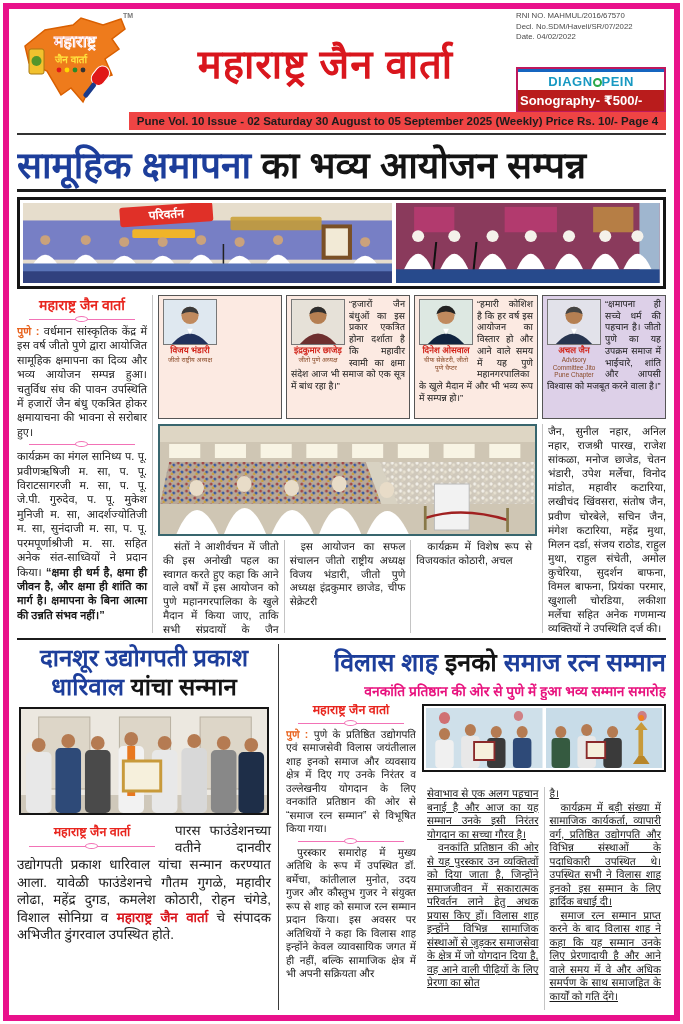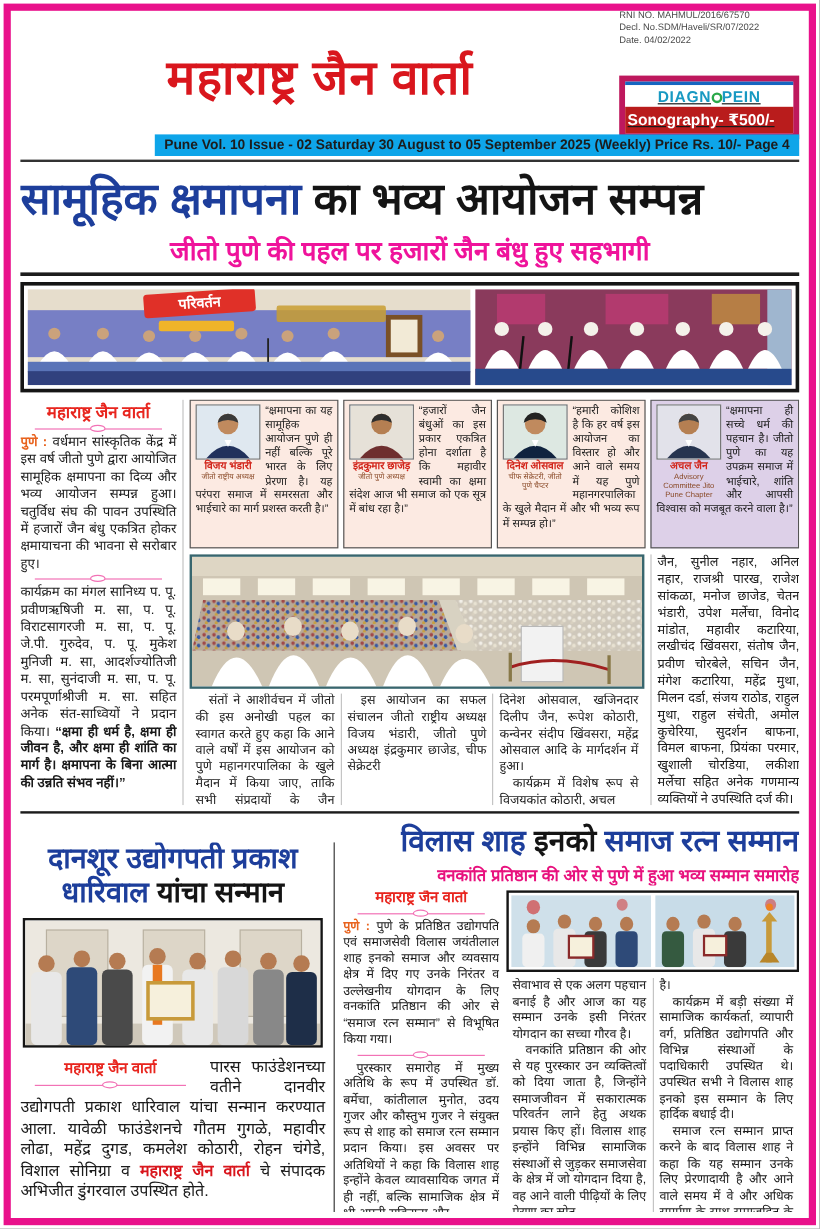--- a/index.html
+++ b/index.html
@@ -13,26 +13,26 @@
   .content { position:absolute; inset:9px; padding:5px 8px; display:flex; flex-direction:column; }
 
   
   .masthead { display:flex; align-items:center; height:96px; }
   .logo-wrap { width:118px; position:relative; }
   .tm { position:absolute; right:2px; top:-2px; font-size:7px; color:#777; font-weight:bold; }
   .mast-mid { flex:1; text-align:center; }
   .np-title { font-size:40px; font-weight:800; color:#d9161d; letter-spacing:1px; white-space:nowrap; }
   .mast-right { width:150px; }
   .reg { font-size:7.8px; color:#4a4a4a; line-height:1.35; }
-  .ad { margin-top:24px; border:5px solid #be185d;text-decoration:underline; }
+  .ad { margin-top:24px; border:2px solid #be185d; }
   .ad-top { height:3px; background:#1565c0; }
   .ad-brand { text-align:center; font-size:13px; font-weight:800; color:#1899c2; letter-spacing:.5px; padding:2px 0 1px; background:#fff; }
   .o-icon { display:inline-block; width:9px; height:9px; border:2.5px solid #2aa84a; border-radius:50%; vertical-align:-1px; }
   .ad-offer { background:#b91c1c; color:#fff; font-weight:800; font-size:13px; text-align:left; padding:3px 2px 3px; }
-  .issue-bar { margin:2px 0 0 112px; background:#0ea5e9; color:#1c1c1c; font-size:11.5px; font-weight:bold; text-align:center; padding:3px 4px; }
+  .issue-bar { margin:2px 0 0 112px; background:#ef4444; color:#1c1c1c; font-size:11.5px; font-weight:bold; text-align:center; padding:3px 4px; }
   .rule-thin { border-top:2px solid #333; margin-top:3px; }
 
   
   .headline { text-align:left; font-size:37px; font-weight:800; margin-top:3px; white-space:nowrap; overflow:hidden; }
   .hl-blue { color:#1d3e9b; } .hl-dark { color:#141414; }
   .subheadline { text-align:center; color:#ef139b; font-size:22px; font-weight:800; margin:4px 0 4px; white-space:nowrap; overflow:hidden; }
   .rule-thick { border-top:3px solid #1c1c1c; }
 
   
   .photo-strip { border:3px solid #151515; padding:3px; display:flex; gap:4px; height:92px; margin-top:5px; background:#fff; }
@@ -62,67 +62,84 @@
   .s1-midleft { flex:1; display:flex; flex-direction:column; min-width:0; }
   .hall-photo { border:2px solid #38666e; height:112px; overflow:hidden; }
   .threecols { display:flex; flex:1; margin-top:4px; min-height:0; }
   .tcol { flex:1; padding:0 5px; font-size:10.5px; line-height:13.8px; text-align:justify; overflow:hidden; }
   .tcol + .tcol { border-left:1px solid #c4c4c4; }
   .s1-col5 { width:124px; margin-left:5px; border-left:1px solid #c4c4c4; padding-left:5px; font-size:10.6px; line-height:14.1px; text-align:justify; overflow:hidden; }
 
   
   .rule-bottom { border-top:2px solid #1c1c1c; margin-top:5px; }
   .bottom { display:flex; flex:1; margin-top:4px; min-height:0; overflow:hidden; }
-  .story2 { width:262px; padding-right:7px; border-right:1.5px solid #3a3a3a; overflow:hidden;margin-top:20px; }
+  .story2 { width:262px; padding-right:7px; border-right:1.5px solid #3a3a3a; overflow:hidden; }
   .s2-head { text-align:center; font-size:24px; line-height:1.2; font-weight:800; }
   .s2-photo { border:2.5px solid #151515; height:108px; margin:5px 2px 7px; overflow:hidden; }
   .s2-body { font-size:13.4px; line-height:17.4px; text-align:justify; }
   .s2-byline { float:left; width:150px; margin:2px 8px 0 0; }
   .brand-red { color:#d9161d; font-weight:bold; }
   .story3 { flex:1; padding-left:7px; display:flex; flex-direction:column; min-width:0; overflow:hidden;align-items:flex-end; }
   .s3-head { text-align:center; font-size:25px; font-weight:800; white-space:nowrap; overflow:hidden; }
   .s3-sub { text-align:center; color:#e8127e; font-size:13.8px; font-weight:800; margin:3px 0 4px; white-space:nowrap; overflow:hidden; }
   .s3-body { display:flex; flex:1; min-height:0; }
   .s3-col1 { width:130px; font-size:10.4px; line-height:13.5px; text-align:justify; overflow:hidden; }
   .s3-right { flex:1; margin-left:6px; display:flex; flex-direction:column; min-width:0; }
   .s3-photo { border:2px solid #151515; height:68px; display:flex; gap:3px; padding:2px; background:#fff; overflow:hidden; }
   .s3-photo svg { width:50%; height:100%; }
-  .s3-cols { display:flex; flex:1; margin-top:5px; min-height:0; }
+  .s3-cols { display:flex; flex:1; margin-top:15px; min-height:0;text-decoration:underline; }
   .s3-col { flex:1; padding:0 5px; font-size:10.4px; line-height:13.5px; text-align:justify; overflow:hidden; }
   .s3-col + .s3-col { border-left:1px solid #c4c4c4; }
 </style>
 </head>
 <body>
 
 <div class="page">
   <div class="frame"></div>
   <div class="content">
 
     <div class="masthead">
+      <div class="logo-wrap">
+        <span class="tm">TM</span>
+        <svg viewBox="0 0 112 92" width="112" height="92">
+          <path d="M8,32 L28,16 L56,11 L64,4 L86,11 L104,5 L108,15 L95,25 L102,35 L88,45 L95,61 L76,67 L66,88 L54,74 L44,81 L30,57 L12,49 Z" fill="#ee7b1c" stroke="#d95f00" stroke-width="1.5"></path>
+          <rect x="12" y="35" width="15" height="25" rx="2" fill="#f2c12e" stroke="#a87810"></rect>
+          <circle cx="19.5" cy="47" r="5" fill="#2a8a2a" opacity="0.8"></circle>
+          <text x="58" y="33" font-size="16" font-weight="bold" fill="#e01818" stroke="#ffffff" stroke-width="0.5" text-anchor="middle">महाराष्ट्र</text>
+          <text x="54" y="49" font-size="10" font-weight="bold" fill="#ffe23e" text-anchor="middle">जैन वार्ता</text>
+          <circle cx="42" cy="56" r="2.4" fill="#e01818"></circle>
+            <circle cx="50" cy="56" r="2.4" fill="#ffd700"></circle>
+            <circle cx="58" cy="56" r="2.4" fill="#2a8a2a"></circle>
+            <circle cx="66" cy="56" r="2.4" fill="#333"></circle>
+          <g transform="rotate(38 80 66)">
+            <rect x="73" y="50" width="14" height="21" rx="7" fill="#e01818" stroke="#fff" stroke-width="1"></rect>
+            <rect x="78" y="70" width="5" height="17" rx="2" fill="#1a3a8a"></rect>
+          </g>
+        </svg>
+      </div>
       <div class="mast-mid">
         <div class="np-title">महाराष्ट्र जैन वार्ता</div>
       </div>
       <div class="mast-right">
         <div class="reg">
           <div>RNI NO. MAHMUL/2016/67570</div>
           <div>Decl. No.SDM/Haveli/SR/07/2022</div>
           <div>Date. 04/02/2022</div>
         </div>
         <div class="ad">
           <div class="ad-top"></div>
           <div class="ad-brand"><span>DIAGN</span><span class="o-icon"></span><span>PEIN</span></div>
           <div class="ad-offer">Sonography- ₹500/-</div>
         </div>
       </div>
     </div>
     <div class="issue-bar">Pune Vol. 10   Issue - 02 Saturday 30 August to 05 September 2025 (Weekly) Price Rs. 10/-    Page 4</div>
     <div class="rule-thin"></div>
 
     <div class="headline"><span class="hl-blue">सामूहिक क्षमापना</span><span class="hl-dark"> का भव्य आयोजन सम्पन्न</span></div>
-    <div class="subheadline">जीतो पुणे की पहल पर हजारों जैन बंधु हुए सहभागी</div>
     <div class="rule-thick"></div>
 
     <div class="photo-strip">
       <div class="strip-left">
         <svg viewBox="0 0 365 82" preserveAspectRatio="none">
           <rect width="365" height="82" fill="#e6ddcc"></rect>
           <rect y="18" width="365" height="40" fill="#8a7cc0"></rect>
           <rect y="18" width="365" height="40" fill="#5f83cc" opacity="0.45"></rect>
           <rect x="205" y="14" width="90" height="14" rx="2" fill="#c89e30" opacity="0.85"></rect>
           <rect x="295" y="22" width="30" height="36" fill="#7a5026"></rect>
@@ -220,21 +237,20 @@
               <svg viewBox="0 0 54 46">
                   <rect width="54" height="46" fill="#dfe8f0"></rect>
                   <circle cx="27" cy="16" r="9" fill="#c08a5e"></circle>
                   <path d="M27,7 a9,9 0 0 1 9,8 q-9,-5 -18,0 a9,9 0 0 1 9,-8" fill="#3a3a3a"></path>
                   <path d="M8,46 Q27,24 46,46 Z" fill="#21315c"></path>
                   <path d="M24,30 L27,36 L30,30 Z" fill="#fff"></path>
                 </svg>
               <div class="qname">विजय भंडारी</div>
               <div class="qtitle">जीतो राष्ट्रीय अध्यक्ष</div>
             </div>
-            <div class="qtext">“क्षमापना का यह सामूहिक आयोजन पुणे ही नहीं बल्कि पूरे भारत के लिए प्रेरणा है। यह परंपरा समाज में समरसता और भाईचारे का मार्ग प्रशस्त करती है।”</div>
           </div>
 
           <div class="qbox">
             <div class="qphoto">
               <svg viewBox="0 0 54 46">
                   <rect width="54" height="46" fill="#e6e1d8"></rect>
                   <circle cx="27" cy="16" r="9" fill="#b57f52"></circle>
                   <path d="M27,7 a9,9 0 0 1 9,8 q-9,-5 -18,0 a9,9 0 0 1 9,-8" fill="#2e2e2e"></path>
                   <path d="M8,46 Q27,24 46,46 Z" fill="#6e2f2f"></path>
                 </svg>
@@ -327,21 +343,20 @@
               </svg>
             </div>
             <div class="threecols">
               <div class="tcol">
                 <p class="ind">संतों ने आशीर्वचन में जीतो की इस अनोखी पहल का स्वागत करते हुए कहा कि आने वाले वर्षों में इस आयोजन को पुणे महानगरपालिका के खुले मैदान में किया जाए, ताकि सभी संप्रदायों के जैन समाजजन एक</p>
               </div>
               <div class="tcol">
                 <p class="ind">इस आयोजन का सफल संचालन जीतो राष्ट्रीय अध्यक्ष विजय भंडारी, जीतो पुणे अध्यक्ष इंद्रकुमार छाजेड, चीफ सेक्रेटरी</p>
               </div>
               <div class="tcol">
-                <p>दिनेश ओसवाल, खजिनदार दिलीप जैन, रूपेश कोठारी, कन्वेनर संदीप खिंवसरा, महेंद्र ओसवाल आदि के मार्गदर्शन में हुआ।</p>
                 <p class="ind">कार्यक्रम में विशेष रूप से विजयकांत कोठारी, अचल</p>
               </div>
             </div>
           </div>
           <div class="s1-col5">
             <p>जैन, सुनील नहार, अनिल नहार, राजश्री पारख, राजेश सांकळा, मनोज छाजेड, चेतन भंडारी, उपेश मर्लेचा, विनोद मांडोत, महावीर कटारिया, लखीचंद खिंवसरा, संतोष जैन, प्रवीण चोरबेले, सचिन जैन, मंगेश कटारिया, महेंद्र मुथा, मिलन दर्डा, संजय राठोड, राहुल मुथा, राहुल संचेती, अमोल कुचेरिया, सुदर्शन बाफना, विमल बाफना, प्रियंका परमार, खुशाली चोरडिया, लकीशा मर्लेचा सहित अनेक गणमान्य व्यक्तियों ने उपस्थिति दर्ज की।</p>
           </div>
         </div>
       </div>
     </div>

